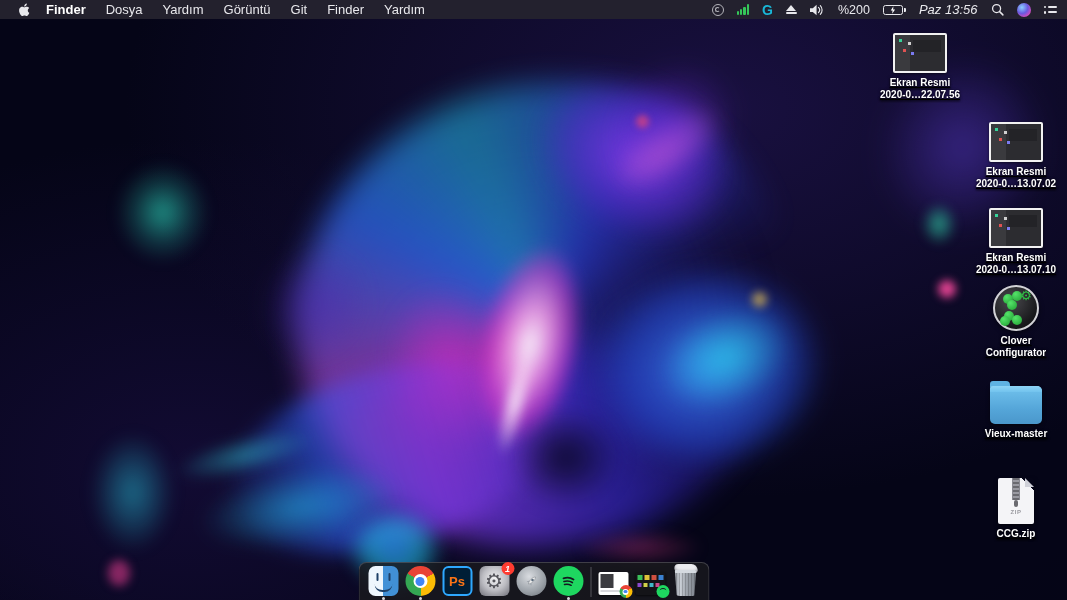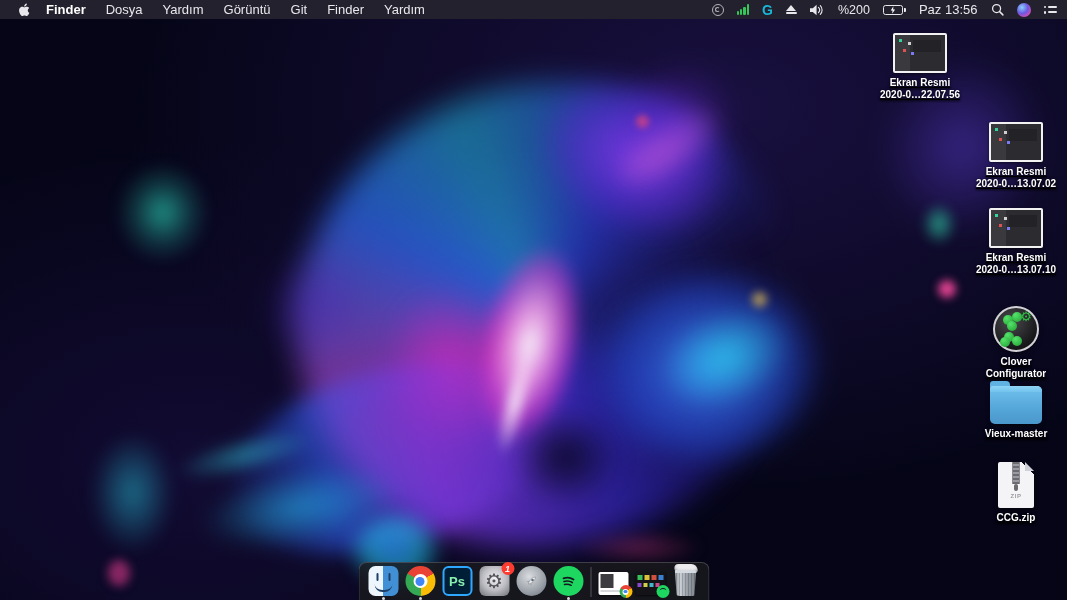--- a/index.html
+++ b/index.html
@@ -57,21 +57,21 @@
   .bars i{width:2.4px;background:#35c759;border-radius:1px;}
   .bars .s1{height:4px;} .bars .s2{height:6px;} .bars .s3{height:8px;} .bars .s4{height:11px;}
   .glogo{color:#19b8d8;font-weight:700;font-size:14px;line-height:1;}
   .eject{display:inline-flex;flex-direction:column;align-items:center;gap:1.5px;}
   .eject .tri{width:0;height:0;border-left:5.5px solid transparent;border-right:5.5px solid transparent;border-bottom:6px solid #e8e8ec;}
   .eject .bar{width:11px;height:2px;background:#e8e8ec;border-radius:1px;}
   .battpct{font-size:12.5px;}
   .batt{display:inline-flex;align-items:center;}
   .batt-body{width:20px;height:10px;border:1px solid #e8e8ec;border-radius:2.5px;display:inline-flex;align-items:center;justify-content:center;box-sizing:border-box;}
   .batt-nub{width:2px;height:4px;background:#e8e8ec;border-radius:0 1px 1px 0;margin-left:1px;}
-  .clock{font-size:13px;white-space:nowrap;}
+  .clock{font-size:13px;white-space:nowrap;font-style:italic;}
   .siri-orb{width:14px;height:14px;border-radius:50%;background:radial-gradient(circle at 35% 32%,#8ad0ff 0%,#6a5ae0 45%,#d84ab8 78%,#30304a 100%);}
   .nc{display:inline-flex;flex-direction:column;gap:3px;}
   .nc .row{display:flex;align-items:center;gap:2px;}
   .nc .dot{width:2.5px;height:2.5px;border-radius:50%;background:#e8e8ec;}
   .nc .line{width:9px;height:1.8px;background:#e8e8ec;border-radius:1px;}
 
   
   .dicon{position:absolute;width:96px;display:flex;flex-direction:column;align-items:center;z-index:5;cursor:default;text-decoration:underline;}
   .dlabel{margin-top:4px;font-size:10px;font-weight:700;line-height:12px;color:#fff;text-align:center;
     text-shadow:0 1px 2px rgba(0,0,0,.9),0 0 3px rgba(0,0,0,.6);}
@@ -95,38 +95,38 @@
   .gear-big::before{content:"⚙";position:absolute;right:3px;top:2px;font-size:17px;color:#adadb2;line-height:1;}
   .gear-small::before{content:"⚙";position:absolute;right:5px;bottom:2px;font-size:13px;color:#2fbf45;line-height:1;}
   .zipicon{width:36px;height:46px;position:relative;margin-top:2px;border-radius:2px;
     background:linear-gradient(225deg,transparent 9px,#f4f4f7 0);box-shadow:0 2px 4px rgba(0,0,0,.5);}
   .zipicon .fold{position:absolute;top:0;right:0;width:0;height:0;border-left:9px solid #cfd0d8;border-top:9px solid transparent;}
   .zipicon .zipline{position:absolute;left:50%;top:0;transform:translateX(-50%);width:6px;height:22px;
     background:repeating-linear-gradient(180deg,#6a6a70 0 2px,#9a9aa2 2px 4px);border-left:1px solid #8a8a92;border-right:1px solid #8a8a92;}
   .zipicon .zippull{position:absolute;left:50%;top:22px;transform:translateX(-50%);width:4px;height:7px;background:#6a6a70;border-radius:2px;}
   .ziptext{position:absolute;left:0;right:0;top:31px;text-align:center;font-size:6px;font-weight:700;color:#9a9aa0;letter-spacing:.5px;}
   .p1{left:872px;top:33px;} .p2{left:968px;top:30px;} .p3{left:968px;top:122px;}
-  .p4{left:968px;top:208px;} .p5{left:968px;top:306px;} .p6{left:968px;top:381px;} .p7{left:968px;top:460px;}
+  .p4{left:968px;top:208px;} .p5{left:968px;top:285px;} .p6{left:968px;top:381px;} .p7{left:968px;top:476px;}
 
   
   .dock{position:absolute;bottom:0;left:50%;transform:translateX(-50%);height:38px;z-index:20;
     display:flex;align-items:flex-end;gap:7px;padding:4px 9px;box-sizing:border-box;
     background:rgba(26,26,29,.82);border:1px solid rgba(140,140,150,.35);border-bottom:none;border-radius:8px 8px 0 0;}
   .ditem{position:relative;}
   .dico{width:30px;height:30px;box-sizing:border-box;}
   .run-dot{position:absolute;bottom:-4px;left:50%;transform:translateX(-50%);width:3px;height:3px;border-radius:50%;background:#d8d8dc;}
   .finder{border-radius:7px;overflow:hidden;position:relative;background:linear-gradient(90deg,#eef6fd 0 50%,#4190d6 50% 100%);}
   .finder .eye{position:absolute;top:7px;width:2px;height:8px;background:#1d3f66;border-radius:1px;}
   .finder .el{left:8px;} .finder .er{right:8px;}
   .finder .smile{position:absolute;left:50%;transform:translateX(-50%);bottom:4px;width:18px;height:8px;
     border-bottom:2px solid #1d3f66;border-radius:0 0 9px 9px;box-sizing:border-box;}
   .chromeball{border-radius:50%;position:relative;background:conic-gradient(from -60deg,#ea4335 0 120deg,#fbbc05 0 240deg,#34a853 0 360deg);}
   .chromeball::before{content:"";position:absolute;inset:8px;background:#fff;border-radius:50%;}
   .chromeball::after{content:"";position:absolute;inset:10.5px;background:#4285f4;border-radius:50%;}
-  .ps{border-radius:6px;background:#001e36;border:2px solid #2ea8ff;color:#86efac;font-size:13px;font-weight:700;
+  .ps{border-radius:6px;background:#001e36;border:2px solid #2ea8ff;color:#f97316;font-size:13px;font-weight:700;
     display:flex;align-items:center;justify-content:center;}
   .prefs{border-radius:6px;background:radial-gradient(circle at 50% 42%,#f2f2f4,#bcbcc2 52%,#86868e 85%);
     display:flex;align-items:center;justify-content:center;position:relative;}
   .gear-glyph::before{content:"⚙";font-size:20px;color:#55555c;line-height:1;}
   .badge{position:absolute;top:-4px;right:-5px;min-width:13px;height:13px;border-radius:7px;background:#ff3b30;
     color:#fff;font-size:9px;font-weight:700;display:flex;align-items:center;justify-content:center;padding:0 2px;box-sizing:border-box;}
   .launchpad{border-radius:50%;background:radial-gradient(circle at 42% 35%,#d9dce0,#9ba1a8 58%,#656b72);
     display:flex;align-items:center;justify-content:center;}
   .spotify{border-radius:50%;background:#1ed760;display:flex;align-items:center;justify-content:center;}
   .miniwin{width:30px;height:23px;margin-bottom:1px;border-radius:2px;position:relative;box-shadow:0 1px 2px rgba(0,0,0,.55);}

